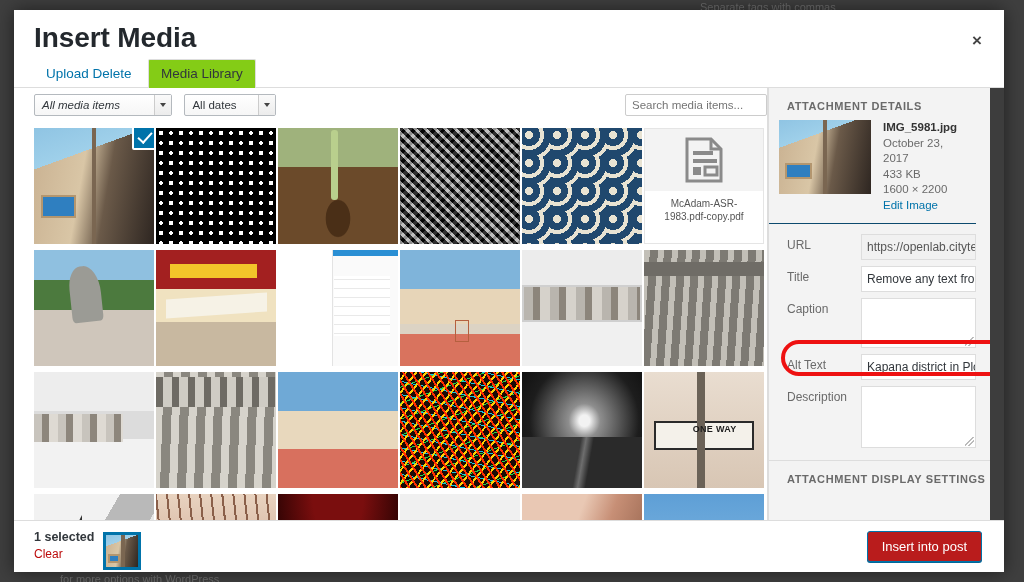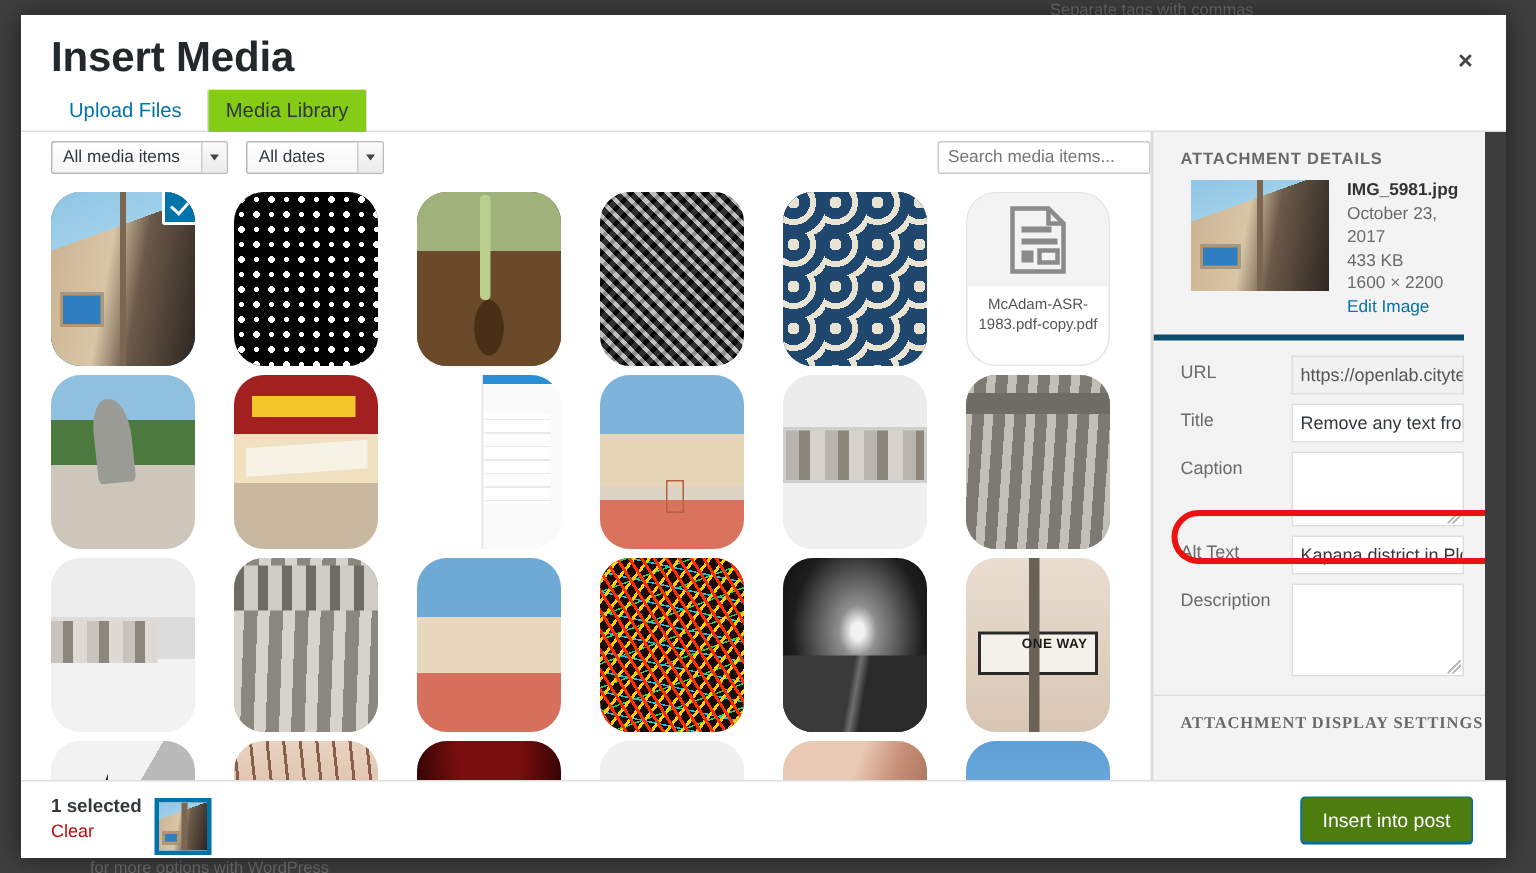--- a/index.html
+++ b/index.html
@@ -138,21 +138,21 @@
     background: linear-gradient(#fafafa,#ececec);
   }
   .wp-select .arrow::after {
     content: "";
     position: absolute;
     left: 5px; top: 8px;
     border-left: 3.5px solid transparent;
     border-right: 3.5px solid transparent;
     border-top: 4px solid #444;
   }
-  #media-filter { width: 118px; }
+  #media-filter { width: 138px; font-style: italic; }
   #date-filter  { width: 92px; }
 
   #search-box {
     position: absolute;
     right: 0px; top: 6px;
     width: 142px; height: 22px;
     border: 1px solid #ccc;
     border-radius: 2px;
     background: #fff;
     font-size: 11.5px;
@@ -169,25 +169,24 @@
     overflow: hidden;
     padding: 4px 0 0 20px;
   }
   #grid {
     display: grid;
     grid-template-columns: repeat(6, 116px);
     gap: 6px 6px;
   }
   .tile {
     position: relative;
-    width: 96px; height: 116px;
+    width: 120px; height: 116px;
     background: #eee;
     overflow: hidden;
     cursor: pointer;
-    border-radius: 20px;
   }
   .tile .art {
     position: absolute; inset: 0;
   }
   .tile.selected {
     outline: 4px solid #0073aa;
     outline-offset: -4px;
   }
   .check-badge {
     position: absolute;
@@ -235,22 +234,22 @@
   .panel-heading {
     font-size: 11px;
     font-weight: bold;
     letter-spacing: .6px;
     color: #6a6a6a;
     text-transform: uppercase;
     padding: 12px 0 8px 18px;
   }
   #attach-top {
     display: flex;
-    padding: 0 14px 10px 25px;
-    border-bottom: 4px solid #0c4a6e;
+    padding: 0 14px 10px 10px;
+    border-bottom: 1px solid #0c4a6e;
     margin: 0 14px 10px 0;
   }
   #attach-thumb {
     width: 92px; height: 74px;
     flex: none;
     overflow: hidden;
     position: relative;
     background: #ccc;
   }
   #attach-meta {
@@ -307,21 +306,21 @@
   #alt-highlight {
     position: absolute;
     left: 12px; top: 252px;
     width: 236px; height: 36px;
     border: 4px solid #ee1111;
     border-radius: 20px;
     pointer-events: none;
     z-index: 9;
   }
 
-  #display-settings { margin-top: 6px; border-top: 1px solid #ddd; font-family: Liberation Serif, serif; }
+  #display-settings { margin-top: 6px; border-top: 1px solid #ddd; }
 
   
   #footer {
     position: absolute;
     left: 0; right: 0; bottom: 0;
     height: 52px;
     background: #fff;
     border-top: 1px solid #ddd;
   }
   #sel-info {
@@ -335,21 +334,21 @@
   #footer-thumb {
     position: absolute;
     left: 103px; top: 532px;
     width: 38px; height: 38px;
     border: 3px solid #0073aa;
     overflow: hidden;
   }
   #insert-btn {
     position: absolute;
     right: 22px; top: 10px;
-    background: #4d7c0f;
+    background: #b91c1c;
     border: 1px solid #0073aa;
     border-radius: 3px;
     color: #fff;
     font-size: 13px;
     padding: 7px 14px;
     cursor: pointer;
     font-family: "Liberation Sans", sans-serif;
     box-shadow: 0 1px 0 #006799;
   }
 
@@ -552,21 +551,21 @@
 </div>
 
 <div id="modal">
 
   <div id="title-bar">
     <div id="modal-title">Insert Media</div>
     <div id="close-btn">×</div>
   </div>
 
   <div id="tab-row">
-    <span class="tab">Upload Files</span>
+    <span class="tab">Upload Delete</span>
     <span class="tab active">Media Library</span>
   </div>
 
   <div id="body-cols">
 
     <div id="left-col">
 
       <div id="lib-toolbar">
         <span class="wp-select" id="media-filter">
           <span>All media items</span>

